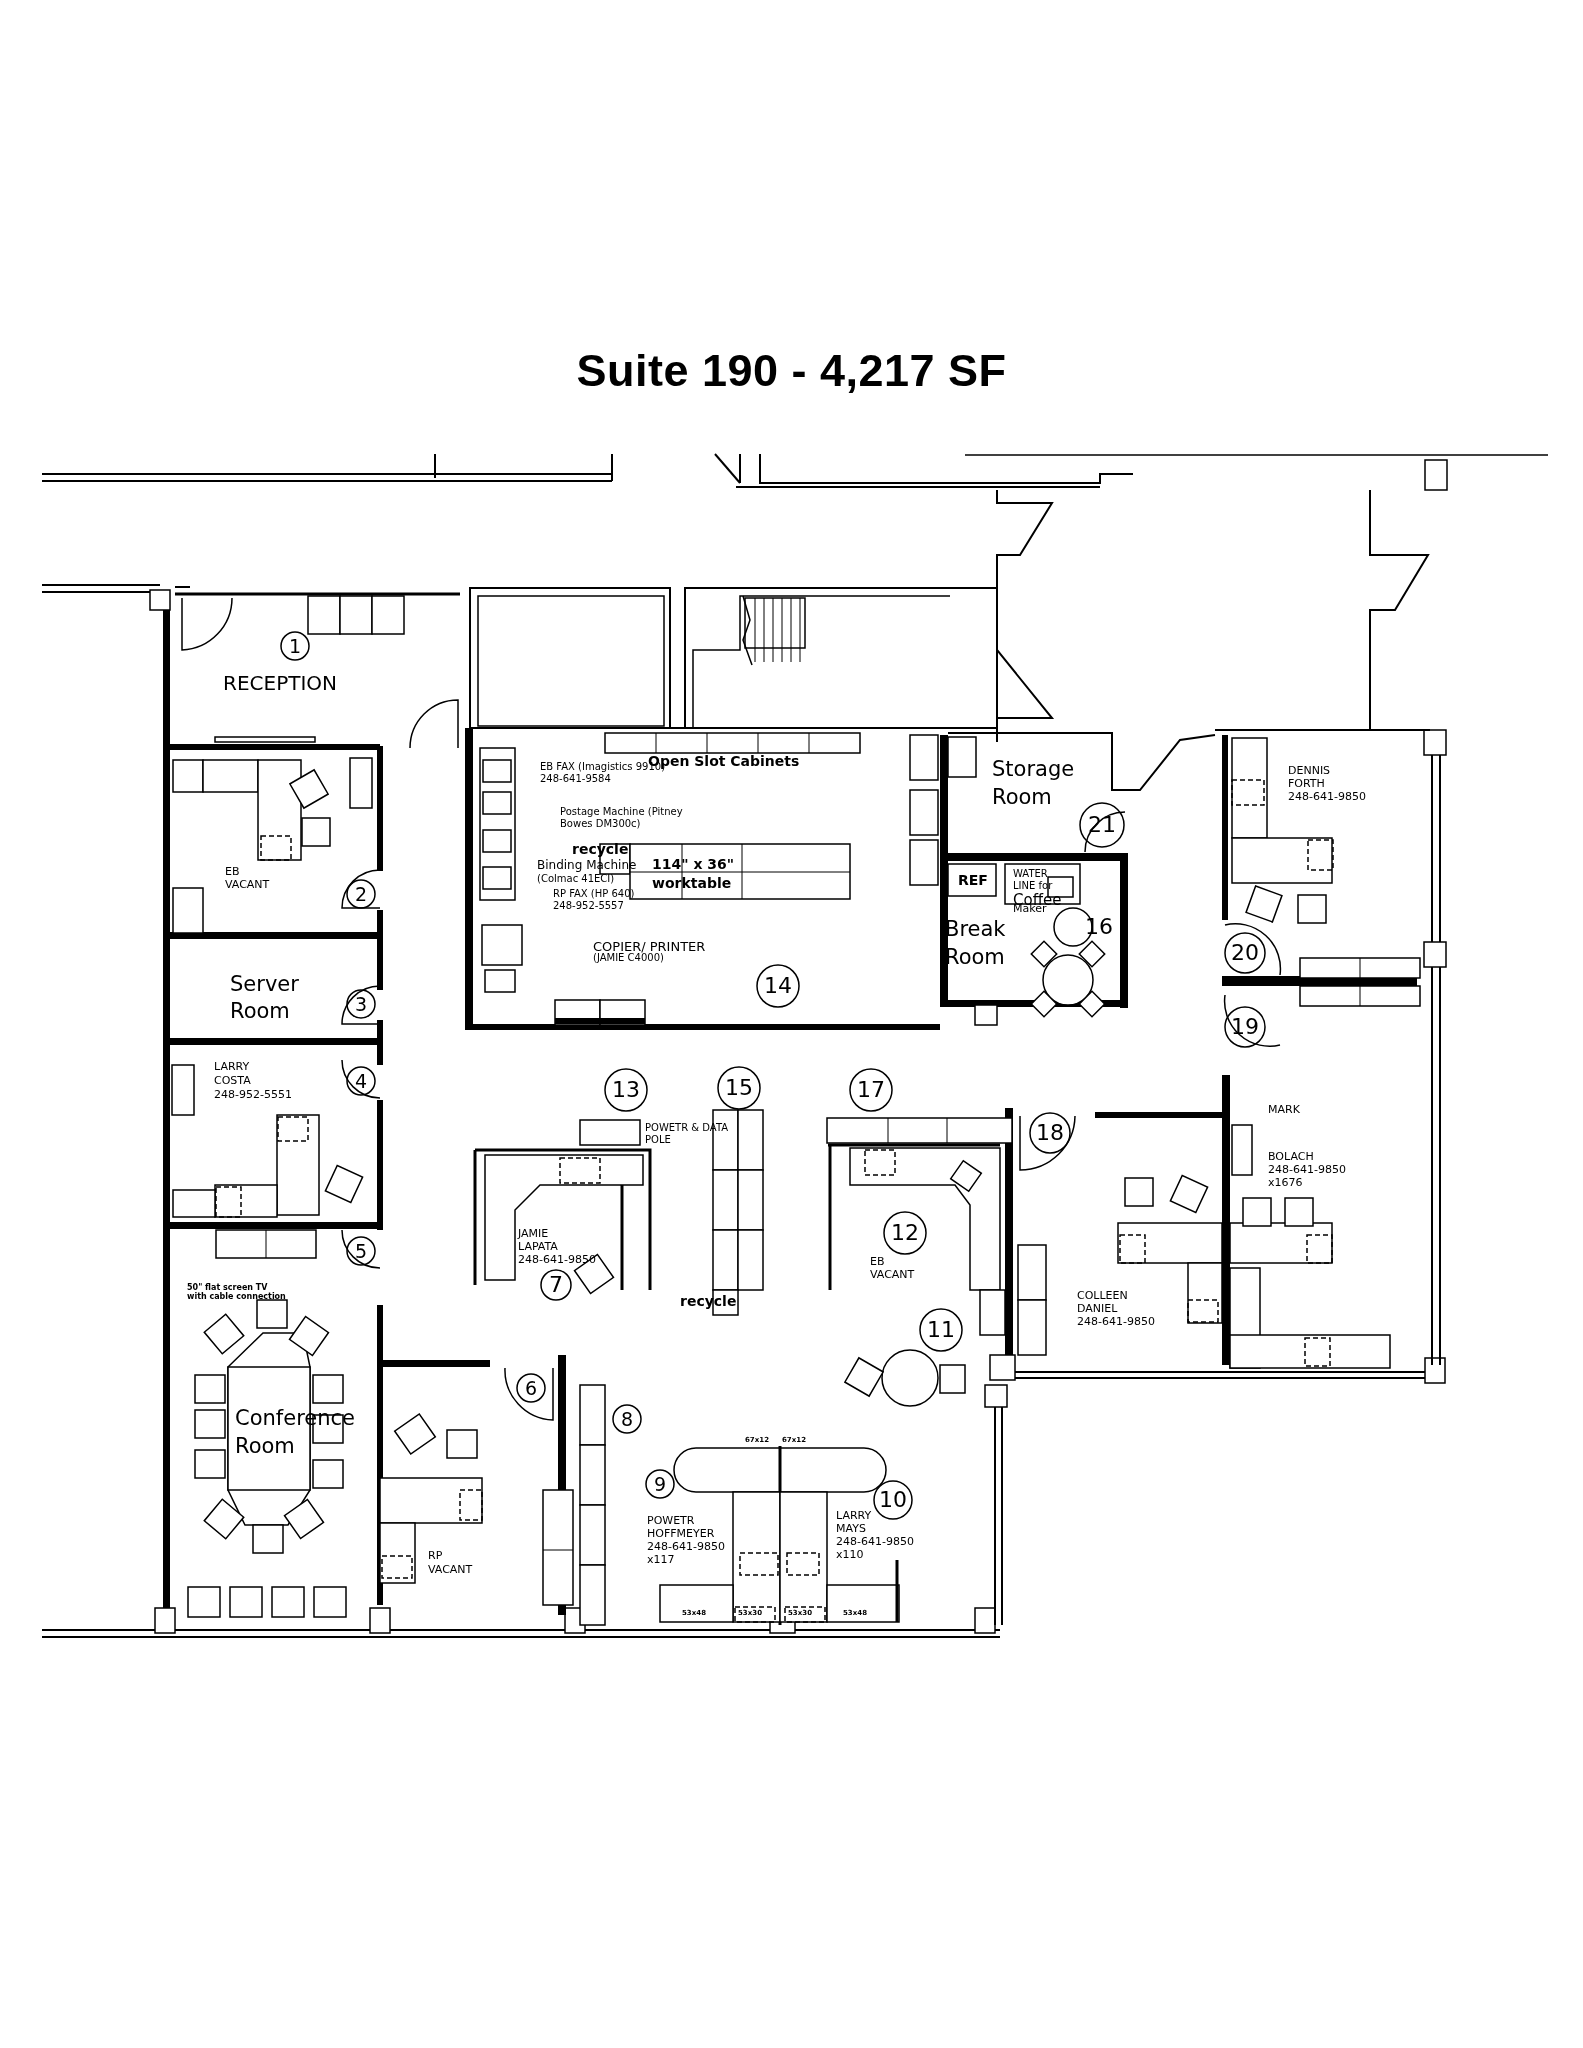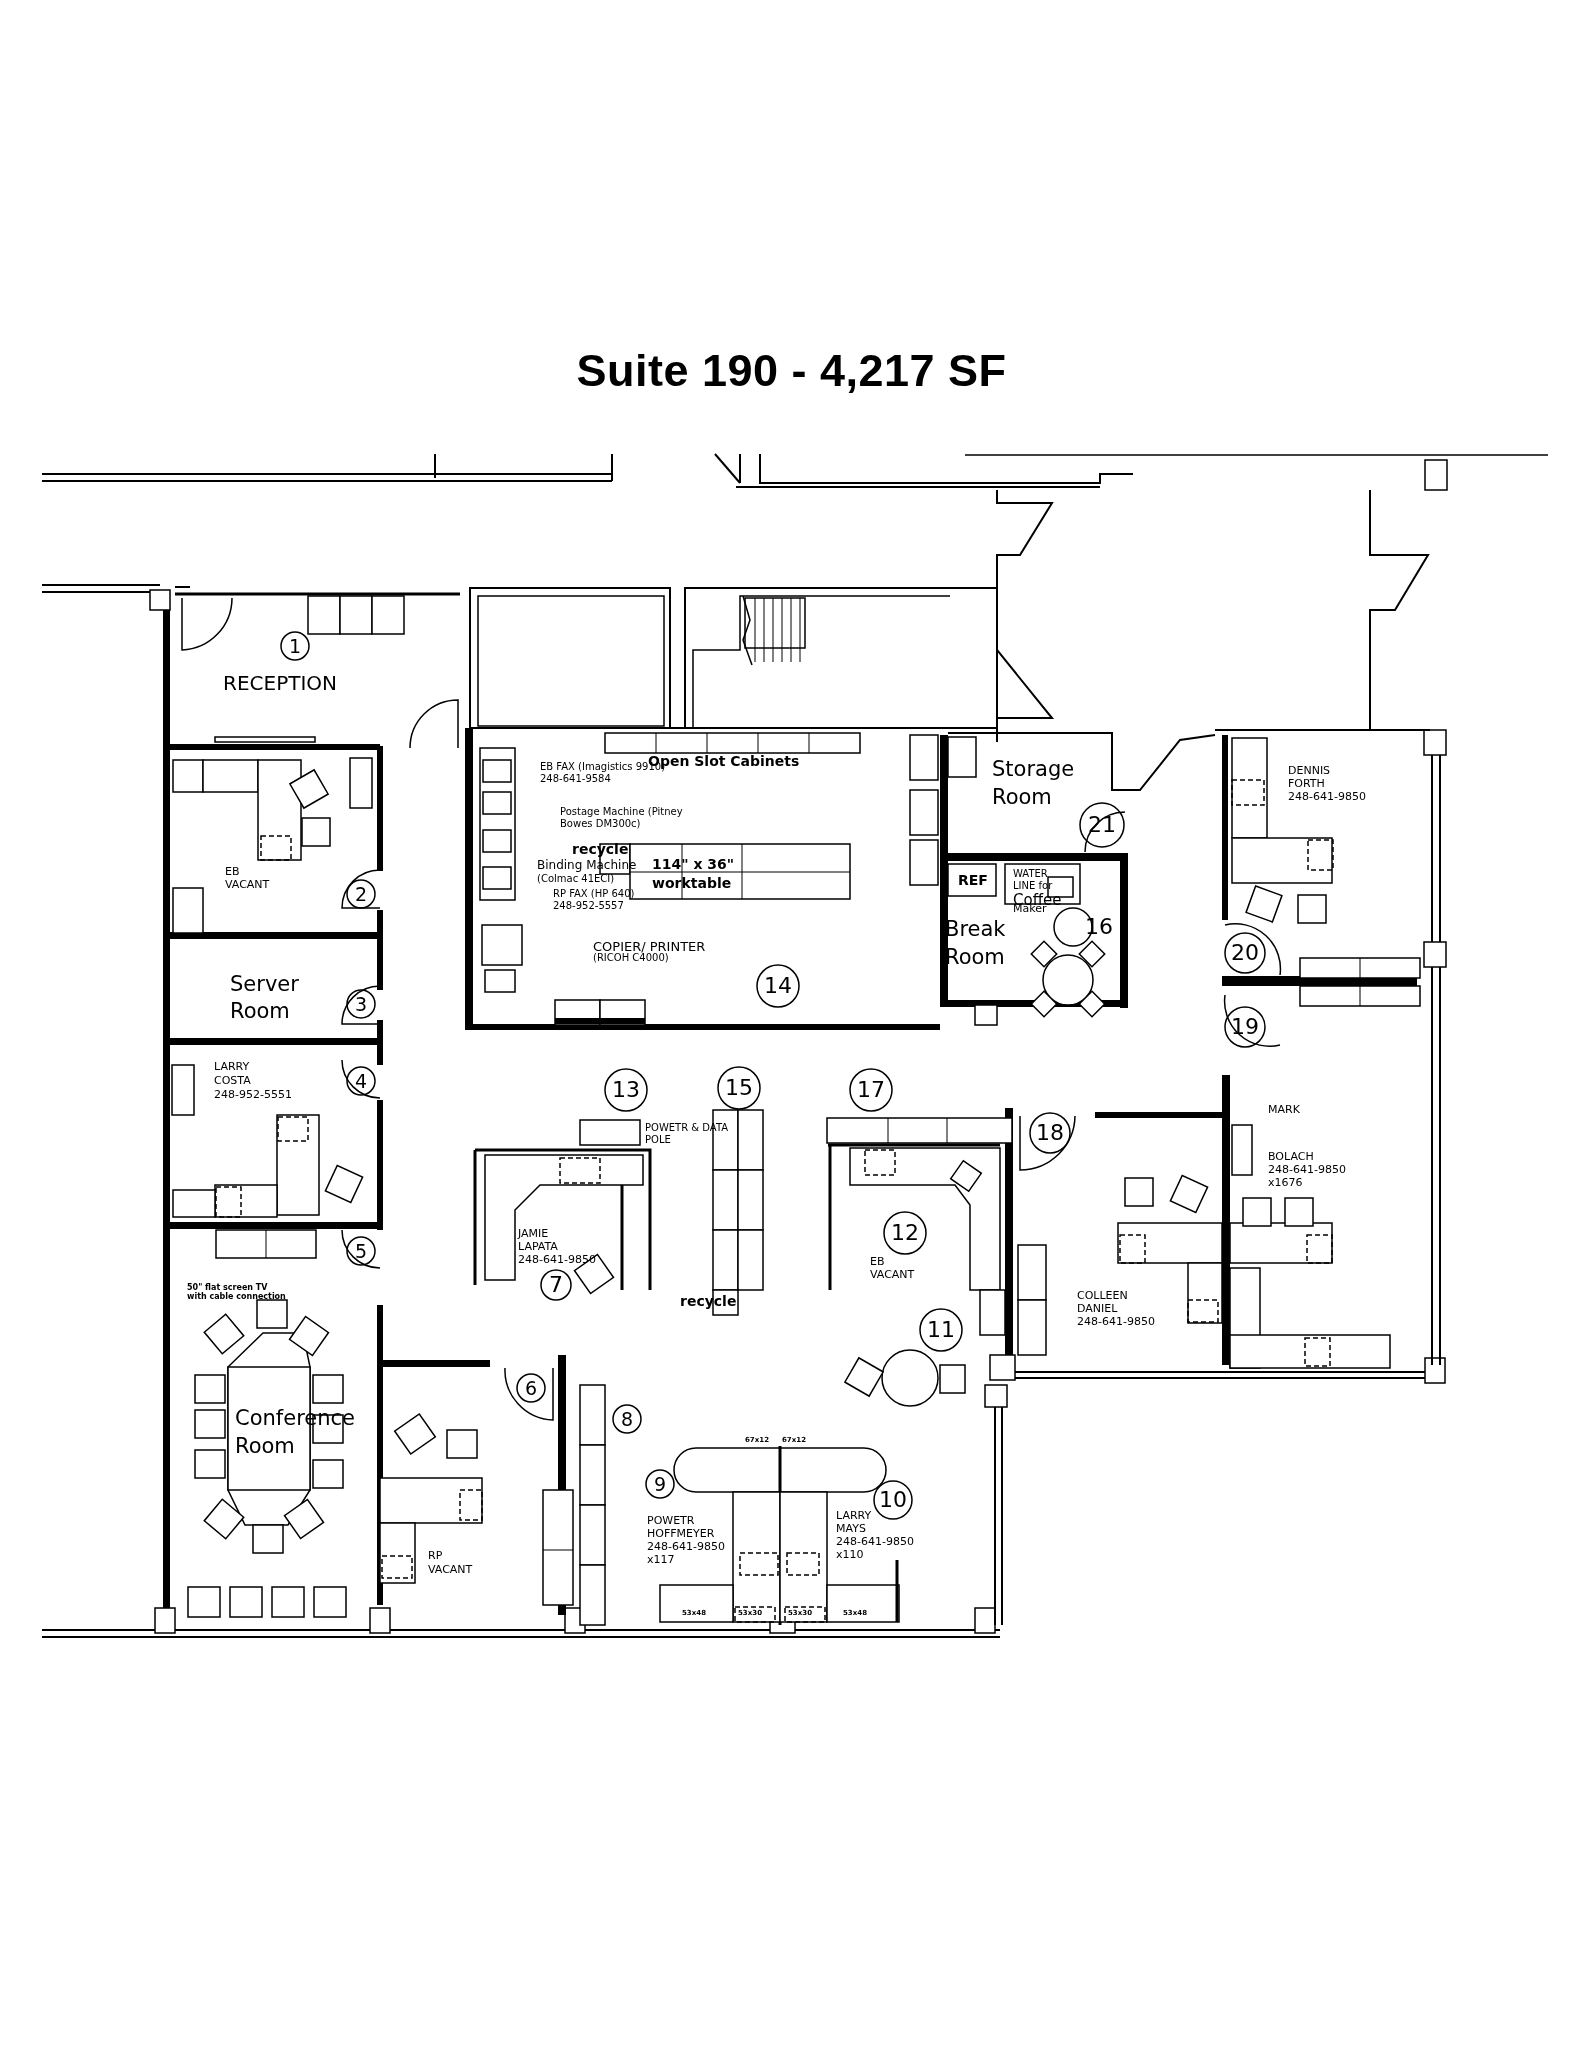--- a/index.html
+++ b/index.html
@@ -474,20 +474,20 @@
 <div class="t" style="left:560px;top:806px;font-size:10px">Postage Machine (Pitney</div>
 <div class="t" style="left:560px;top:818px;font-size:10px">Bowes DM300c)</div>
 <div class="t md" style="left:572px;top:842px;font-weight:bold">recycle</div>
 <div class="t" style="left:537px;top:859px;font-size:12px">Binding Machine</div>
 <div class="t" style="left:537px;top:873px;font-size:10px">(Colmac 41ECI)</div>
 <div class="t" style="left:553px;top:888px;font-size:10px">RP FAX (HP 640)</div>
 <div class="t" style="left:553px;top:900px;font-size:10px">248-952-5557</div>
 <div class="t md" style="left:652px;top:857px;font-weight:bold">114" x 36"</div>
 <div class="t md" style="left:652px;top:876px;font-weight:bold">worktable</div>
 <div class="t" style="left:593px;top:940px;font-size:13px">COPIER/ PRINTER</div>
-<div class="t" style="left:593px;top:952px;font-size:10px">(RICOH C4000)</div>
+<div class="t" style="left:593px;top:952px;font-size:10px">(JAMIE C4000)</div>
 
 <div class="t" style="left:745px;top:1437px;font-size:7px;font-weight:bold">67x12</div>
 <div class="t" style="left:782px;top:1437px;font-size:7px;font-weight:bold">67x12</div>
 <div class="t" style="left:682px;top:1610px;font-size:7px;font-weight:bold">53x48</div>
 <div class="t" style="left:738px;top:1610px;font-size:7px;font-weight:bold">53x30</div>
 <div class="t" style="left:788px;top:1610px;font-size:7px;font-weight:bold">53x30</div>
 <div class="t" style="left:843px;top:1610px;font-size:7px;font-weight:bold">53x48</div>
 
 </body></html>

